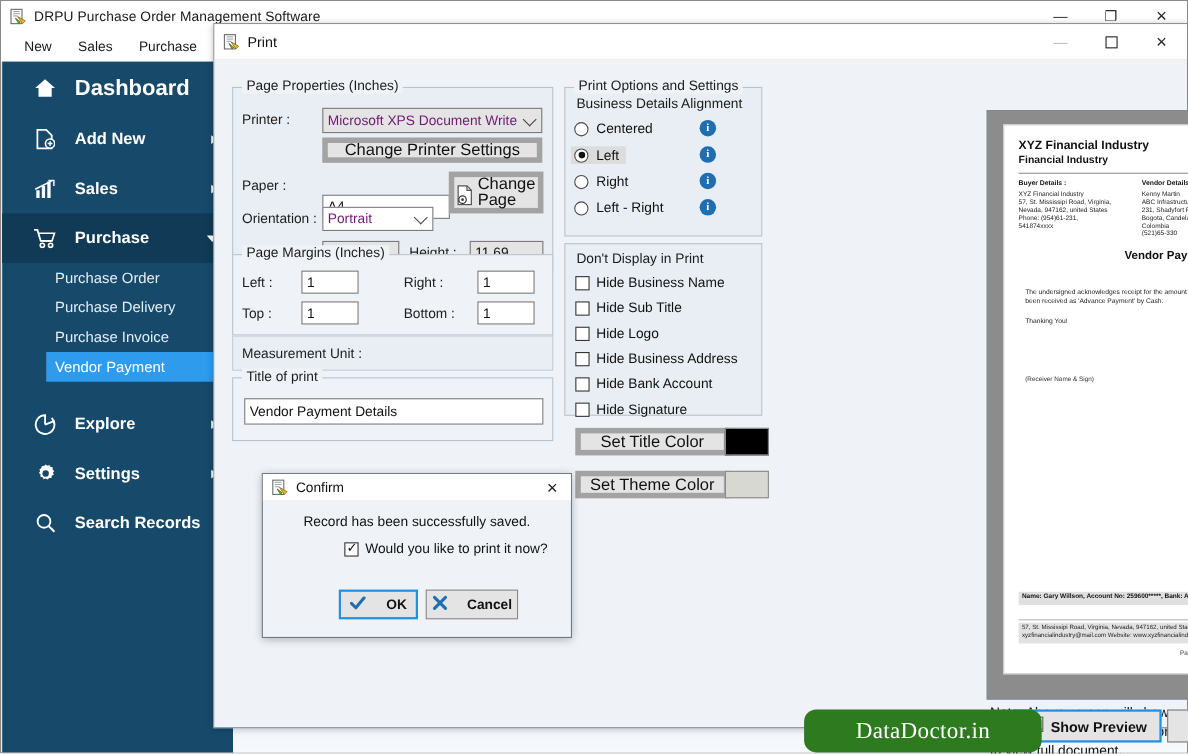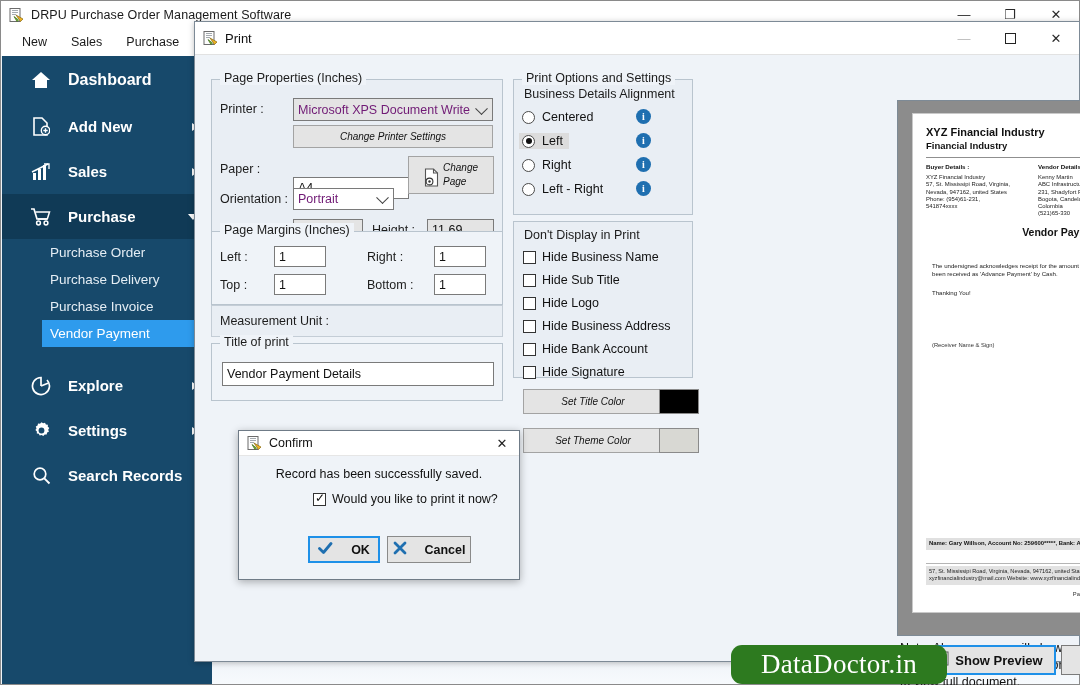--- a/index.html
+++ b/index.html
@@ -35,21 +35,21 @@
 
   
   .sidebar {
     position:absolute; left:1px; top:55px; width:210px; height:628px;
     background:#17496b;
   }
   .nav-row {
     position:relative; height:45px; display:flex; align-items:center;
     padding-left:26px; color:#ffffff; font-weight:bold; font-size:15px;
   }
-  .nav-row.dashboard { font-size:16px; height:48px; }
+  .nav-row.dashboard { font-size:20px; height:48px; }
   .nav-row.active { background:#103a56; }
   .nav-ico { width:26px; height:22px; display:inline-flex; align-items:center; justify-content:center;
              margin-right:14px; flex:0 0 auto; }
   .nav-ico svg { display:block; }
   .nav-arrow { position:absolute; right:14px; top:50%; transform:translateY(-50%);
                width:0;height:0;border-left:6px solid #ffffff;border-top:4.5px solid transparent;border-bottom:4.5px solid transparent;}
   .nav-arrow.down { border:0; width:0;height:0;border-top:6px solid #ffffff;border-left:5px solid transparent;border-right:5px solid transparent;}
   .subnav { padding-left:0; }
   .sub-row { height:27px; display:flex; align-items:center; padding-left:48px;
              color:#e4edf4; font-size:13.5px; }
@@ -95,22 +95,22 @@
   }
   .tbox.ro { background:#e4e4e4; }
   .combo {
     position:absolute; background:#e4e4e4; border:1px solid #7a7a7a;
     font-size:12.5px; color:#701a75; padding:2px 4px; display:flex; align-items:center;
   }
   .combo .chev { position:absolute; right:6px; top:50%; transform:translateY(-50%);
                  width:9px;height:9px;border-right:1.6px solid #444;border-bottom:1.6px solid #444;
                  transform:translateY(-65%) rotate(45deg); }
   .btn {
-    position:absolute; background:#e4e4e4; border:1px solid #a3a3a3;
-    font-size:10px; color:#111; display:flex; align-items:center; justify-content:center;font-style:italic;
+    position:absolute; background:#e4e4e4; border:5px solid #a3a3a3;
+    font-size:15px; color:#111; display:flex; align-items:center; justify-content:center;
   }
 
   
   .radio-row { position:absolute; display:flex; align-items:center; font-size:12.5px; color:#111; }
   .radio { width:13px;height:13px;border:1.4px solid #4a4a4a;border-radius:50%;
            margin-right:7px; position:relative; background:#fff; flex:0 0 auto;}
   .radio.on::after { content:""; position:absolute; left:2.5px; top:2.5px; width:6px;height:6px;
                      border-radius:50%; background:#111; }
   .radio-row.sel { background:#dcdcdc; padding:1px 6px 1px 3px; }
   .info-ico { position:absolute; width:15px;height:15px;border-radius:50%;
@@ -151,21 +151,21 @@
   .bigbtn {
     position:absolute; background:#e4e4e4; border:1px solid #7a7a7a; height:30px;
     display:flex; align-items:center; justify-content:center; gap:6px;
     font-size:13px; font-weight:bold; color:#111;
   }
   .bigbtn.focus { border:2px solid #1e90e8; }
 
   .watermark {
     position:absolute; left:731px; top:645px; width:216px; height:39px;
     background:#2d7a1f; border-radius:11px; display:flex; align-items:center; justify-content:center;
-    color:#ffffff; font-family:"Liberation Serif", serif; font-size:27px; letter-spacing:0.3px;
+    color:#ffffff; font-family:"Liberation Serif", serif; font-size:21px; letter-spacing:0.3px;
   }
 
   
   .confirm {
     position:absolute; left:238px; top:430px; width:282px; height:150px;
     background:#eff3f8; border:1px solid #6f7b87; box-shadow:0 2px 8px rgba(0,0,0,0.3);
   }
   .confirm-bar { position:absolute; left:0; top:0; width:280px; height:25px; background:#ffffff;
                  display:flex; align-items:center; border-bottom:1px solid #e6e6e6;}
   .confirm-title { font-size:12.5px; color:#111; }

